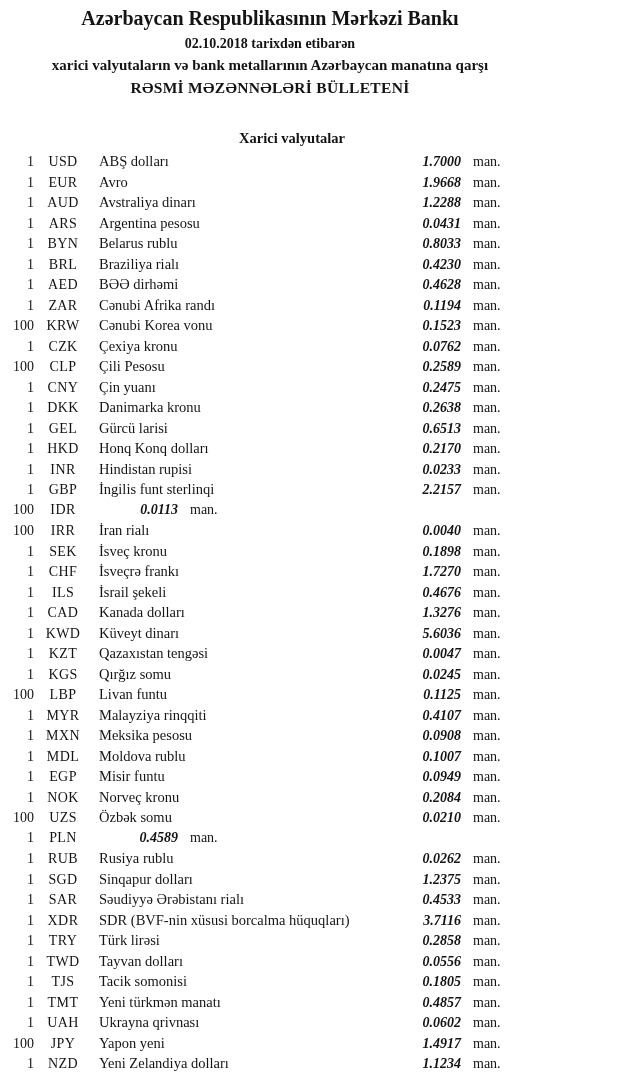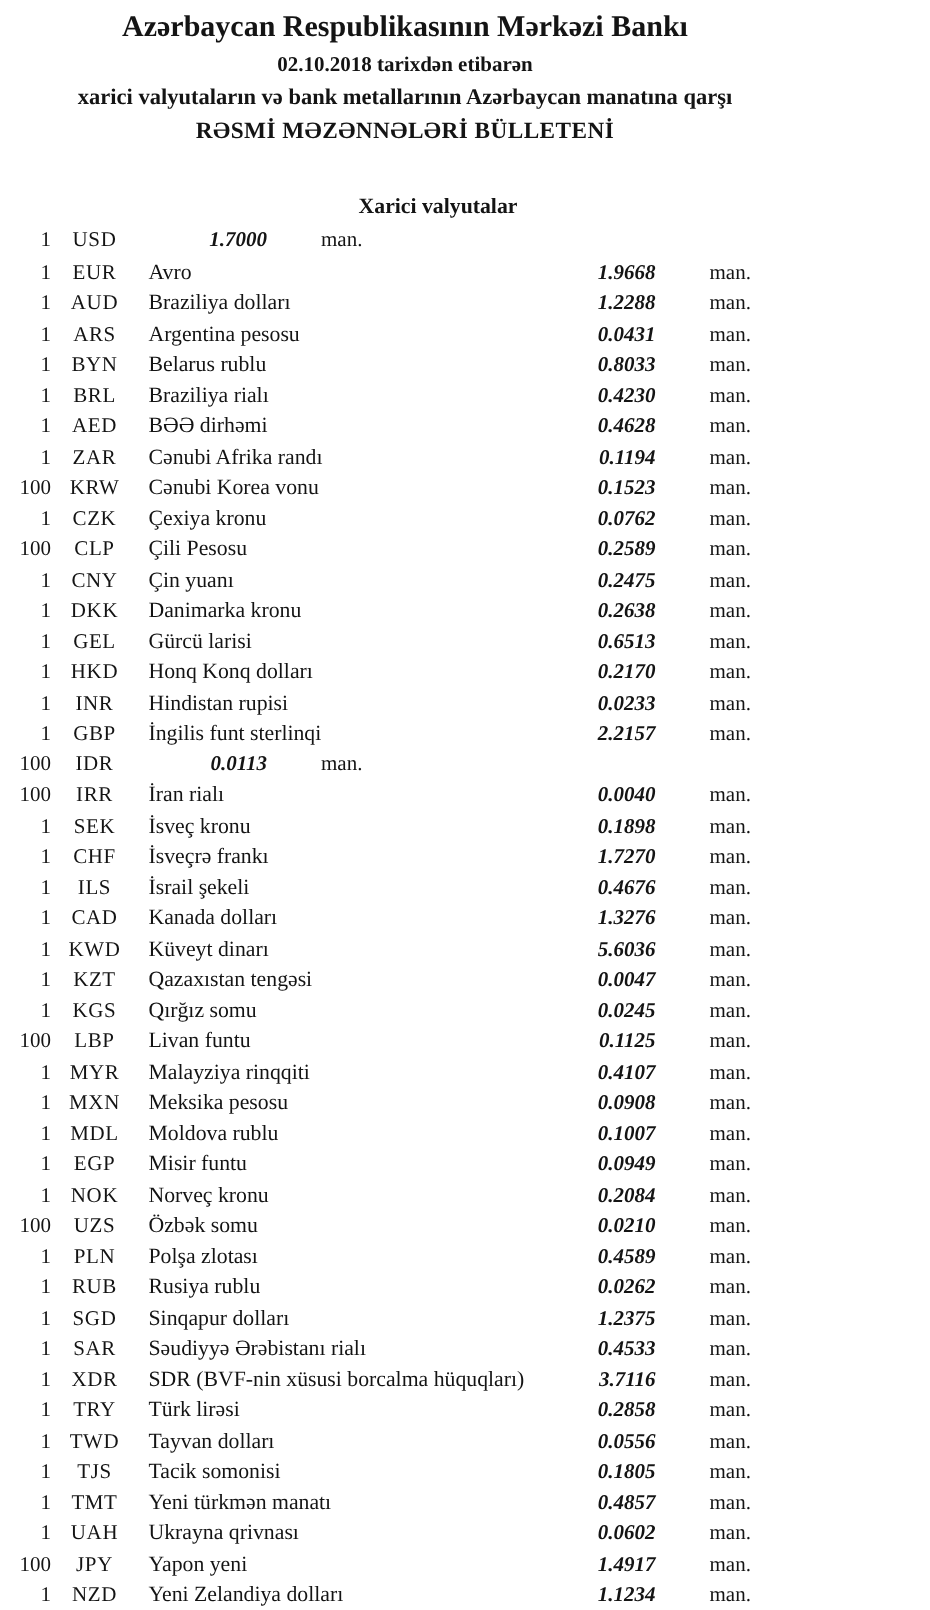--- a/index.html
+++ b/index.html
@@ -42,55 +42,56 @@
     align-items: baseline;
     height: 20.5px;
     line-height: 20.5px;
     font-size: 14px;
     white-space: nowrap;
   }
   .qty  { width: 34px; text-align: right; }
   .code { width: 58px; text-align: center; letter-spacing: 0.4px; }
   .name { flex: 1; padding-left: 7px; font-size: 14.5px; overflow: hidden; }
   .rate { width: 86px; text-align: right; font-weight: bold; font-style: italic; }
-  .unit { width: 79px; padding-left: 12px; box-sizing: border-box; margin-left: 24px; }
+  .unit { width: 79px; padding-left: 12px; box-sizing: border-box; }
 </style>
 </head>
 <body>
 
 <div class="page">
   <header>
     <div class="title">Azərbaycan Respublikasının Mərkəzi Bankı</div>
     <div class="date-line">02.10.2018 tarixdən etibarən</div>
     <div class="subject-line">xarici valyutaların və bank metallarının Azərbaycan manatına qarşı</div>
     <div class="bulletin-title">RƏSMİ MƏZƏNNƏLƏRİ BÜLLETENİ</div>
   </header>
 
   <div class="section-title">Xarici valyutalar</div>
 
   <div class="rates-table" id="rates-table">
   <div class="row">
     <span class="qty">1</span>
     <span class="code">USD</span>
+    <span class="name">ABŞ dolları</span>
     <span class="rate">1.7000</span>
     <span class="unit">man.</span>
   </div>
 
   <div class="row">
     <span class="qty">1</span>
     <span class="code">EUR</span>
     <span class="name">Avro</span>
     <span class="rate">1.9668</span>
     <span class="unit">man.</span>
   </div>
 
   <div class="row">
     <span class="qty">1</span>
     <span class="code">AUD</span>
-    <span class="name">Braziliya dolları</span>
+    <span class="name">Avstraliya dinarı</span>
     <span class="rate">1.2288</span>
     <span class="unit">man.</span>
   </div>
 
   <div class="row">
     <span class="qty">1</span>
     <span class="code">ARS</span>
     <span class="name">Argentina pesosu</span>
     <span class="rate">0.0431</span>
     <span class="unit">man.</span>
@@ -323,21 +324,20 @@
     <span class="qty">100</span>
     <span class="code">UZS</span>
     <span class="name">Özbək somu</span>
     <span class="rate">0.0210</span>
     <span class="unit">man.</span>
   </div>
 
   <div class="row">
     <span class="qty">1</span>
     <span class="code">PLN</span>
-    <span class="name">Polşa zlotası</span>
     <span class="rate">0.4589</span>
     <span class="unit">man.</span>
   </div>
 
   <div class="row">
     <span class="qty">1</span>
     <span class="code">RUB</span>
     <span class="name">Rusiya rublu</span>
     <span class="rate">0.0262</span>
     <span class="unit">man.</span>

